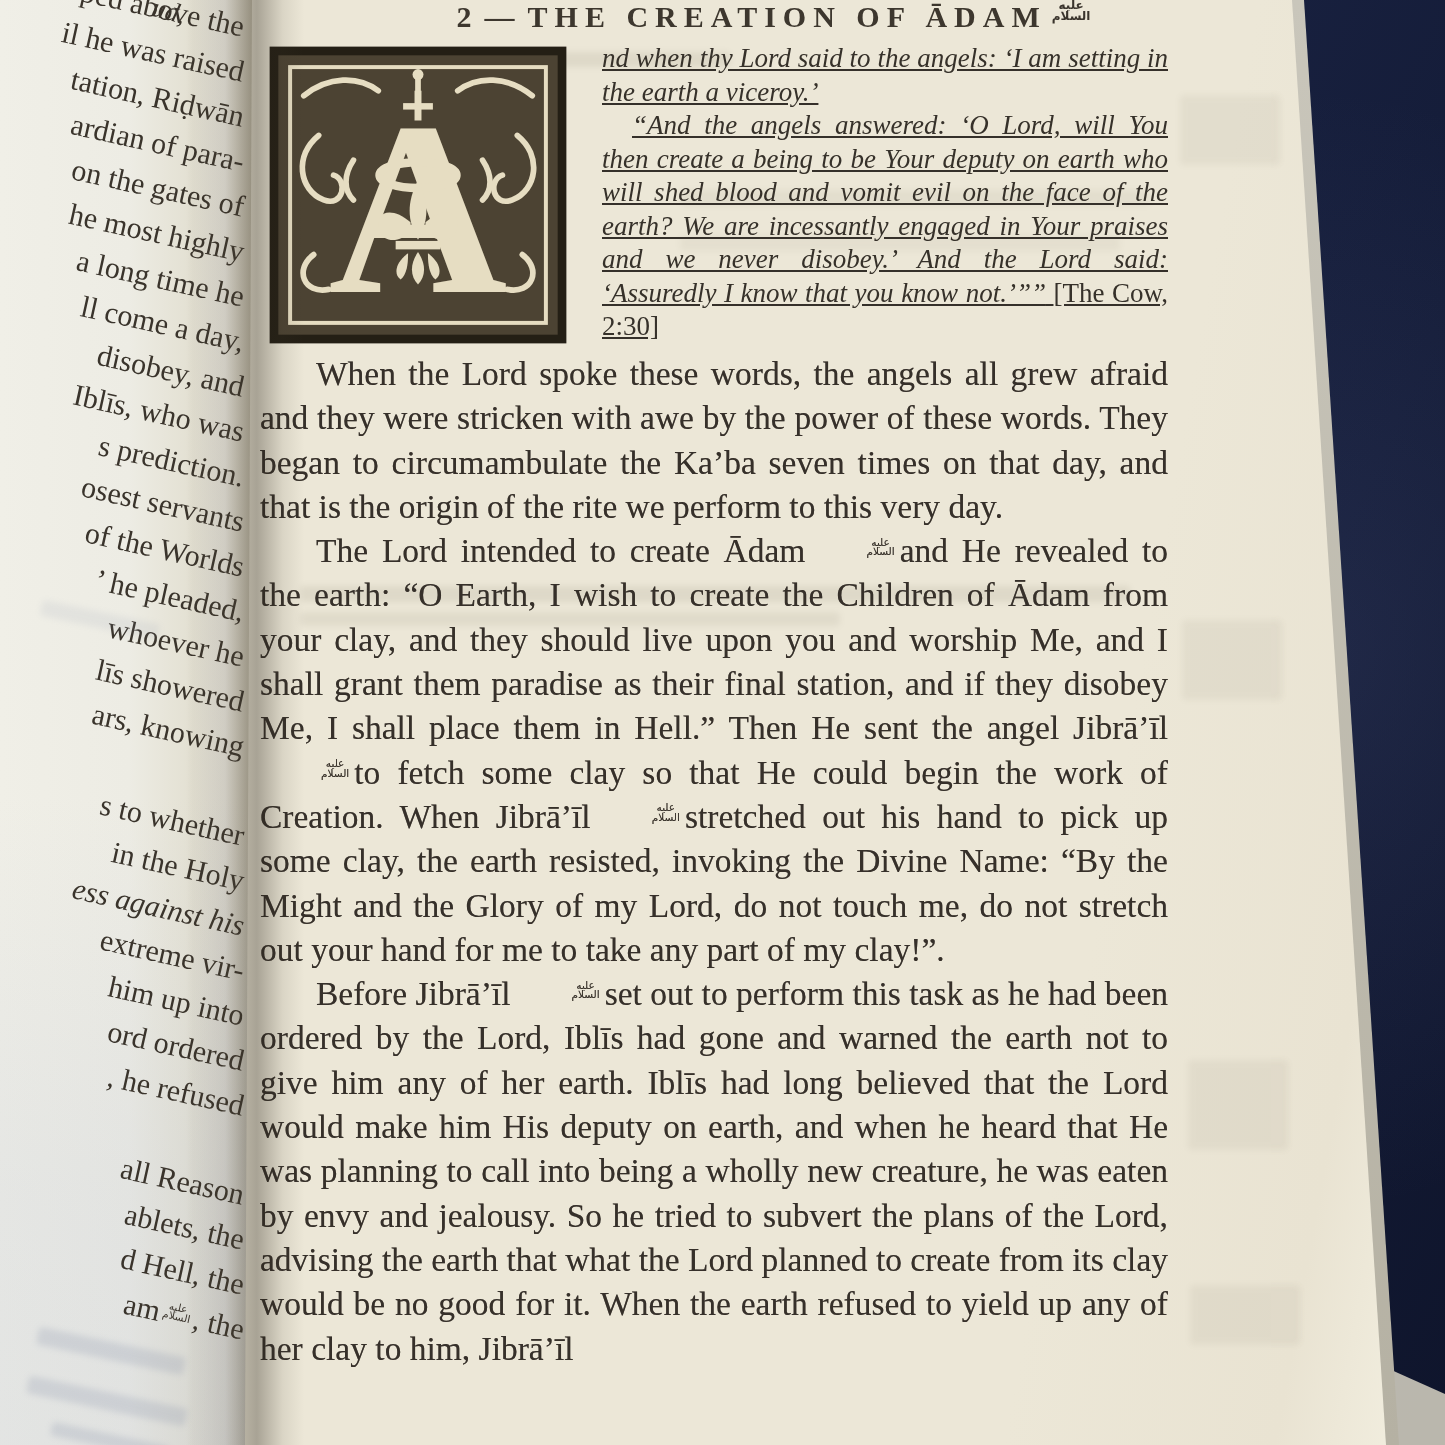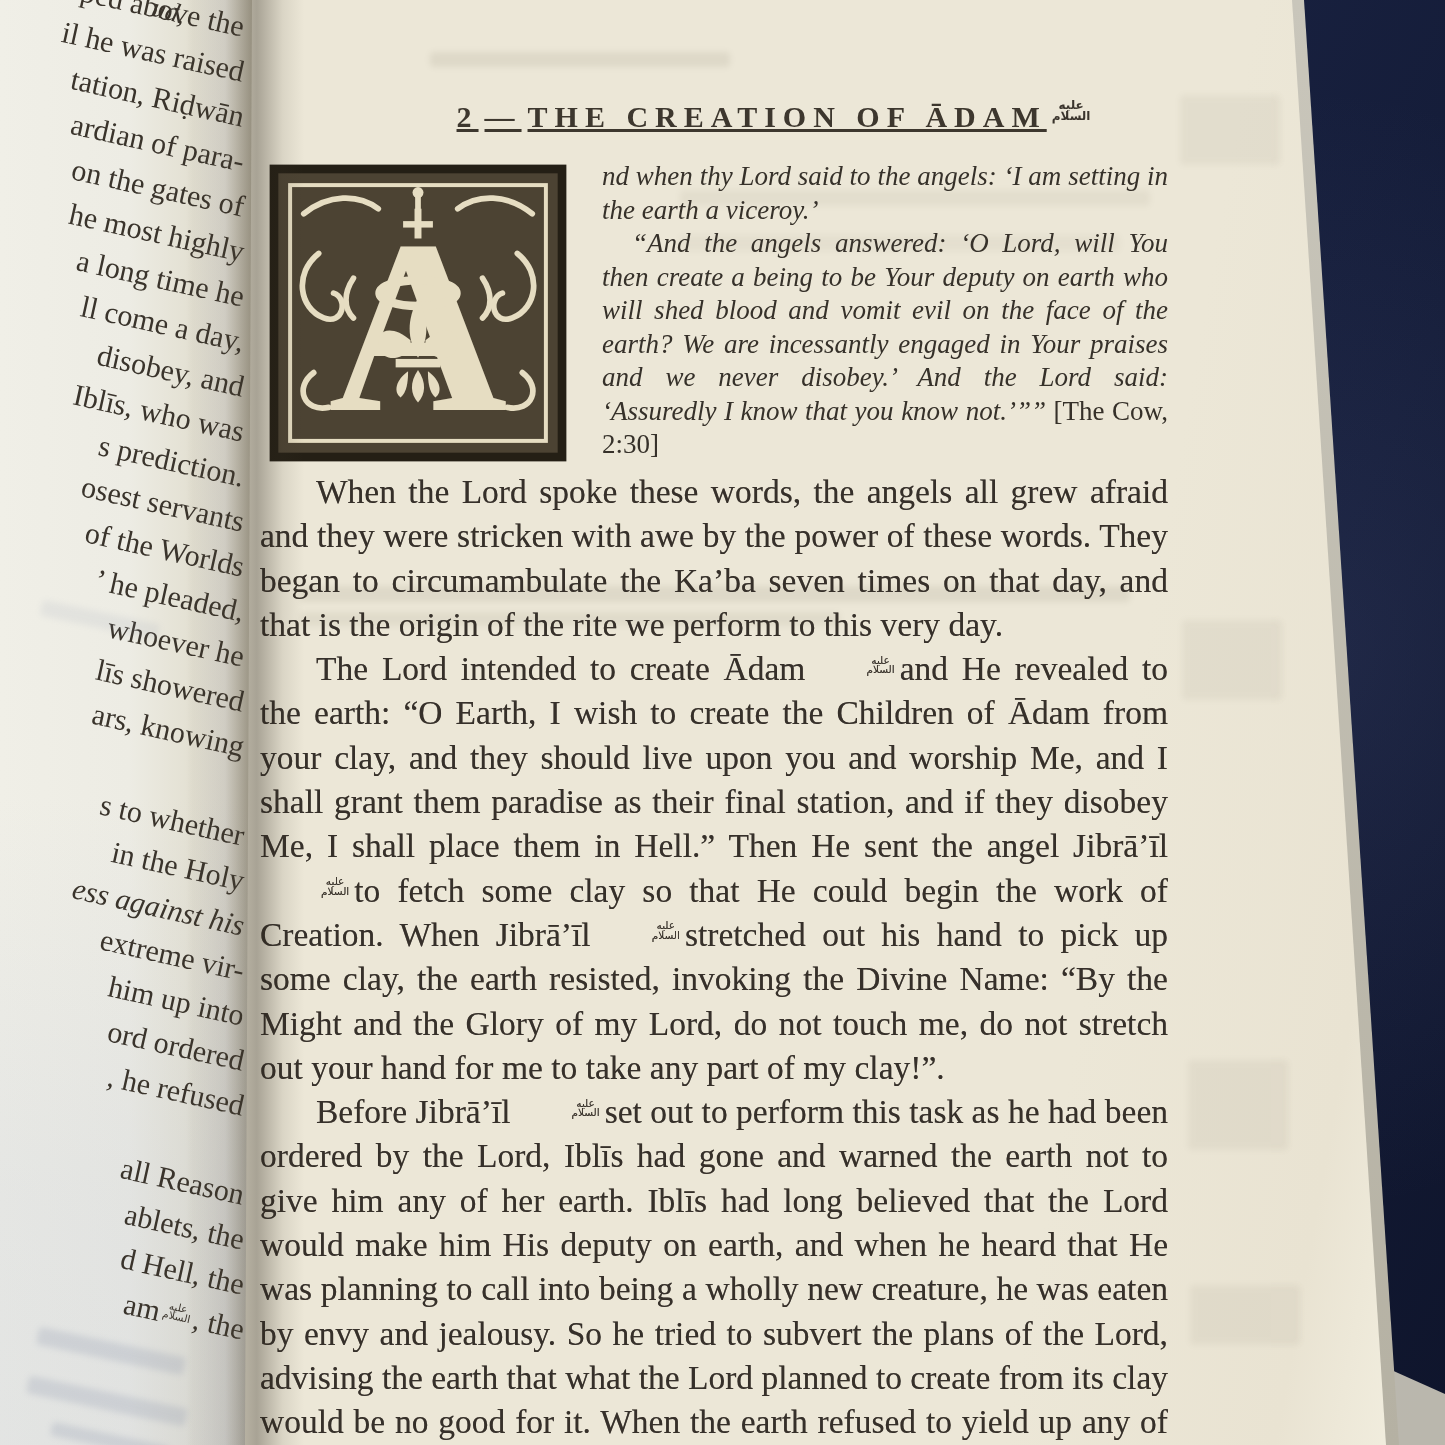--- a/index.html
+++ b/index.html
@@ -35,25 +35,25 @@
 
   
   .main-page{position:absolute;inset:0;z-index:2;
     clip-path:polygon(252px 0px,1292px 0px,1386px 1445px,245px 1445px);
     background:linear-gradient(100deg,#d9d3c1 0px,#e8e3d3 55px,#ece7d7 140px,#ece7d7 74%,#e9e3d2 90%,#f1edde 97%,#e4dfcd 100%);}
 
   .ghost{position:absolute;background:#6e6754;opacity:.11;filter:blur(3px);border-radius:4px;}
   .ghost.blue{background:#7c87a2;opacity:.20;}
 
   .content{position:absolute;left:260px;top:0;width:908px;}
-  .chap-header{margin:0;padding-top:100px;text-align:center;transform:translateX(62px);
-    font-size:30px;font-weight:bold;letter-spacing:7px;color:#3d372e;white-space:nowrap;text-decoration:underline;}
+  .chap-header{margin:0;text-align:center;transform:translateX(62px);
+    font-size:30px;font-weight:bold;letter-spacing:7px;color:#3d372e;white-space:nowrap;}
   .chap-header .sep{padding:0 6px;}
 
-  .opening{margin-top:26px;}
+  .opening{margin-top:8px;text-decoration:underline;}
   .ornament{float:left;width:316px;height:298px;margin:4px 26px 8px 0;}
   .quote{font-style:italic;font-size:27px;line-height:33.5px;text-align:justify;color:#36312a;}
   .quote p{margin:0;}
   .quote .q2{text-indent:30px;}
   .citation{font-style:normal;}
 
   .para{font-size:33.5px;line-height:44.3px;text-align:justify;text-indent:56px;margin:0;color:#36302a;
     text-shadow:0 0 .5px rgba(54,48,42,.55);}
   .para.first{clear:both;margin-top:6px;}
 

